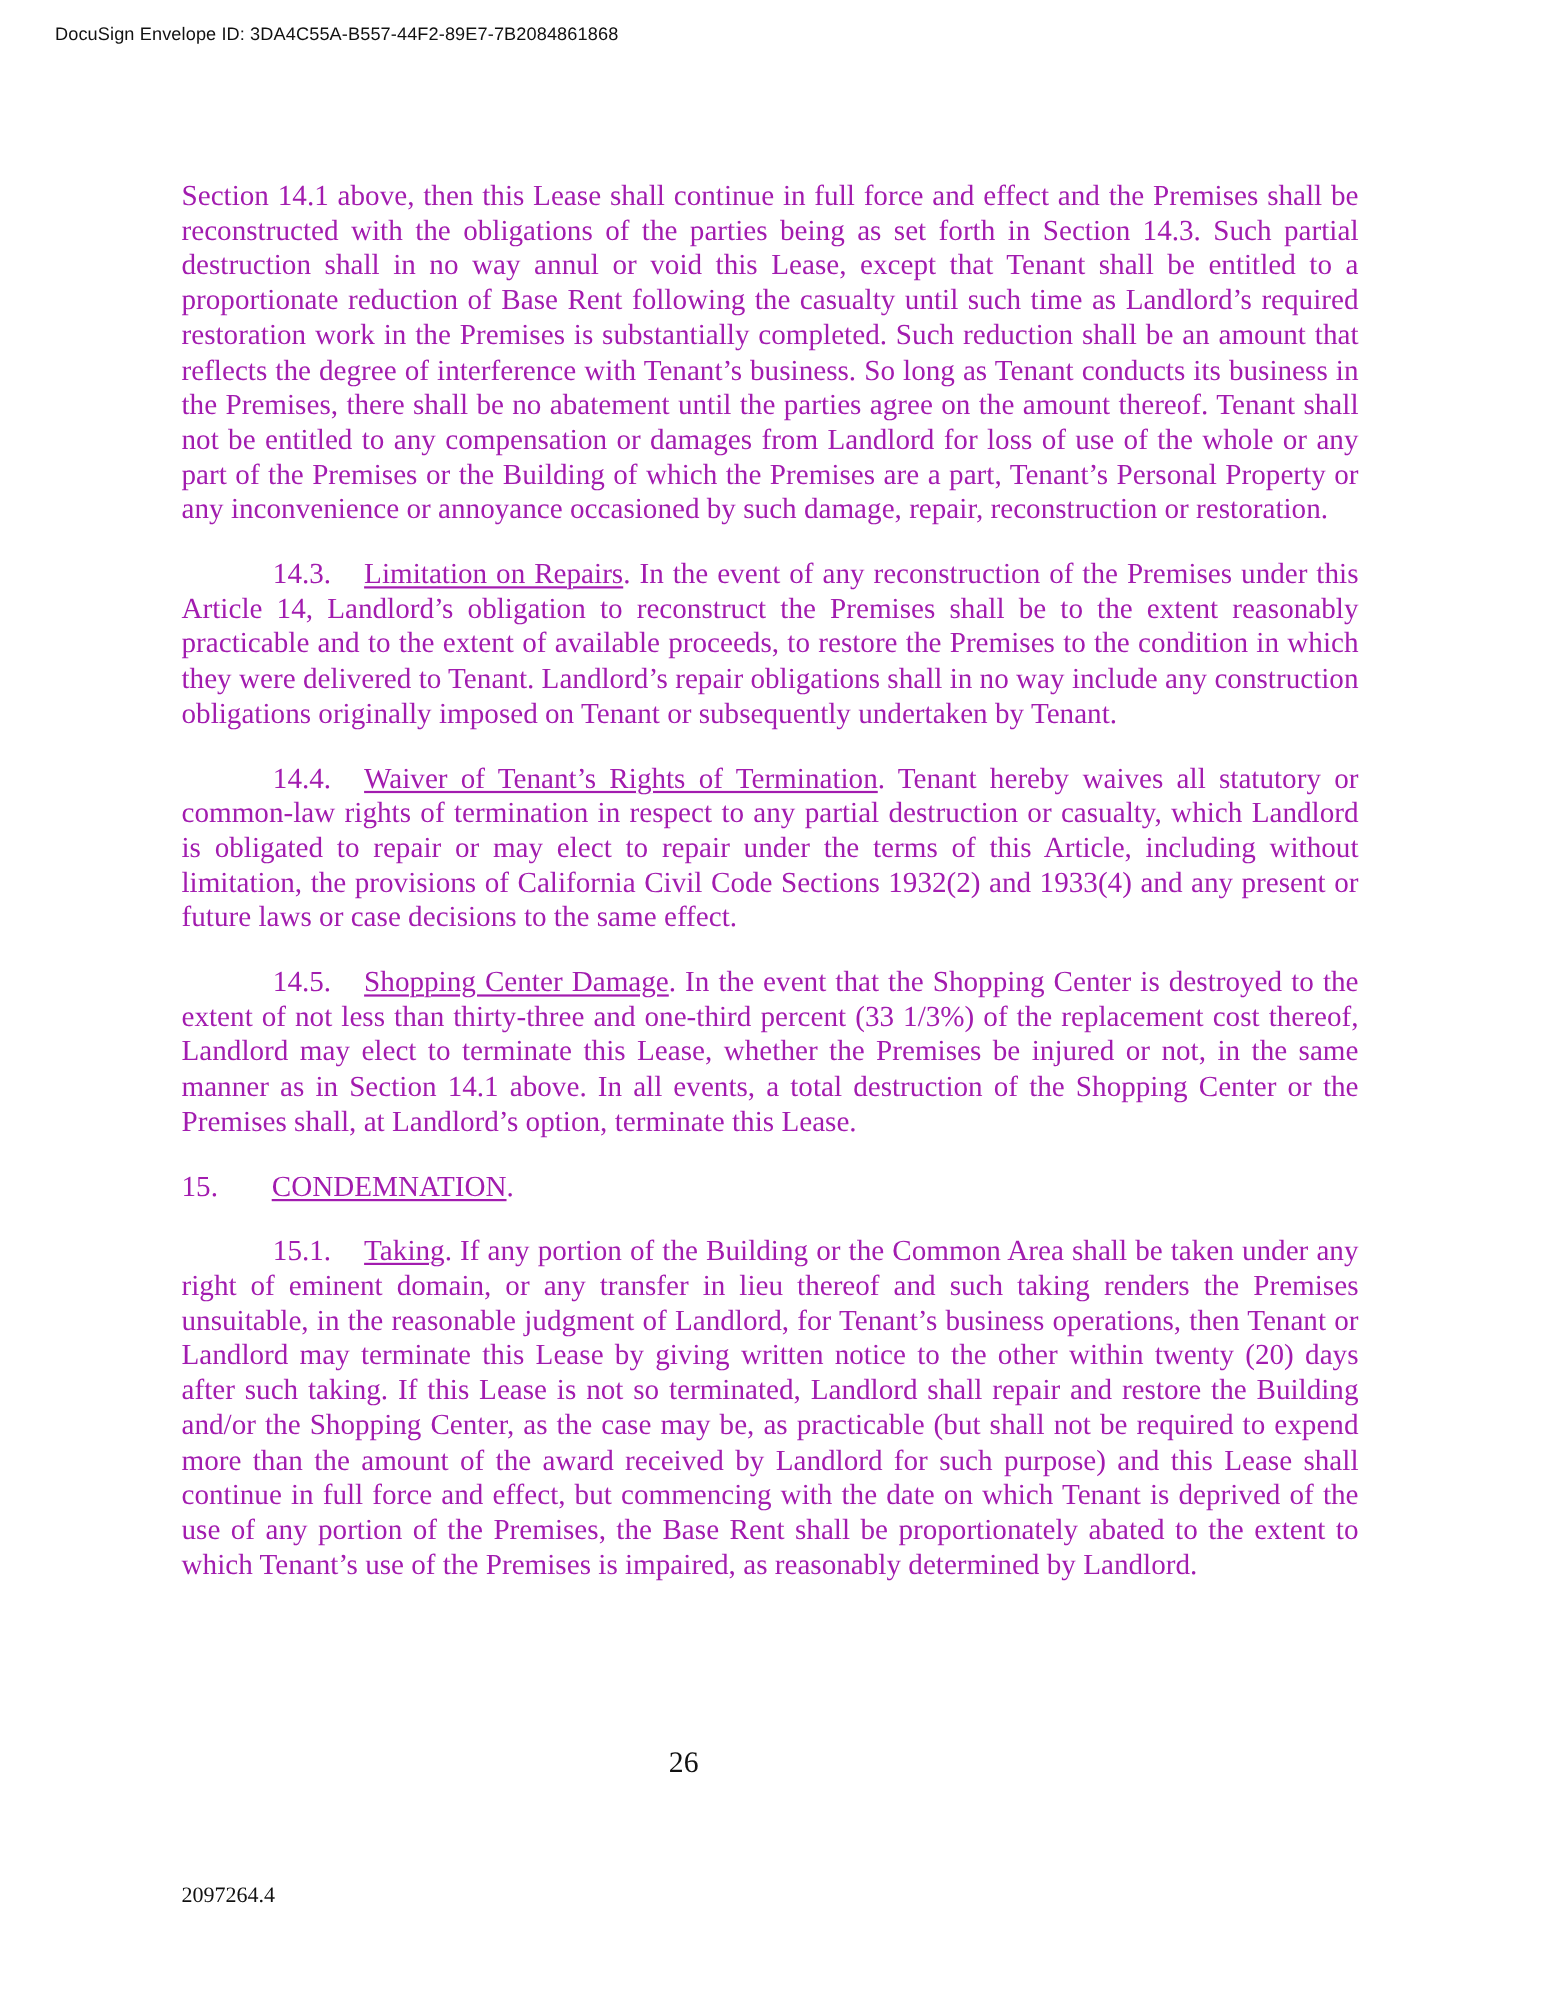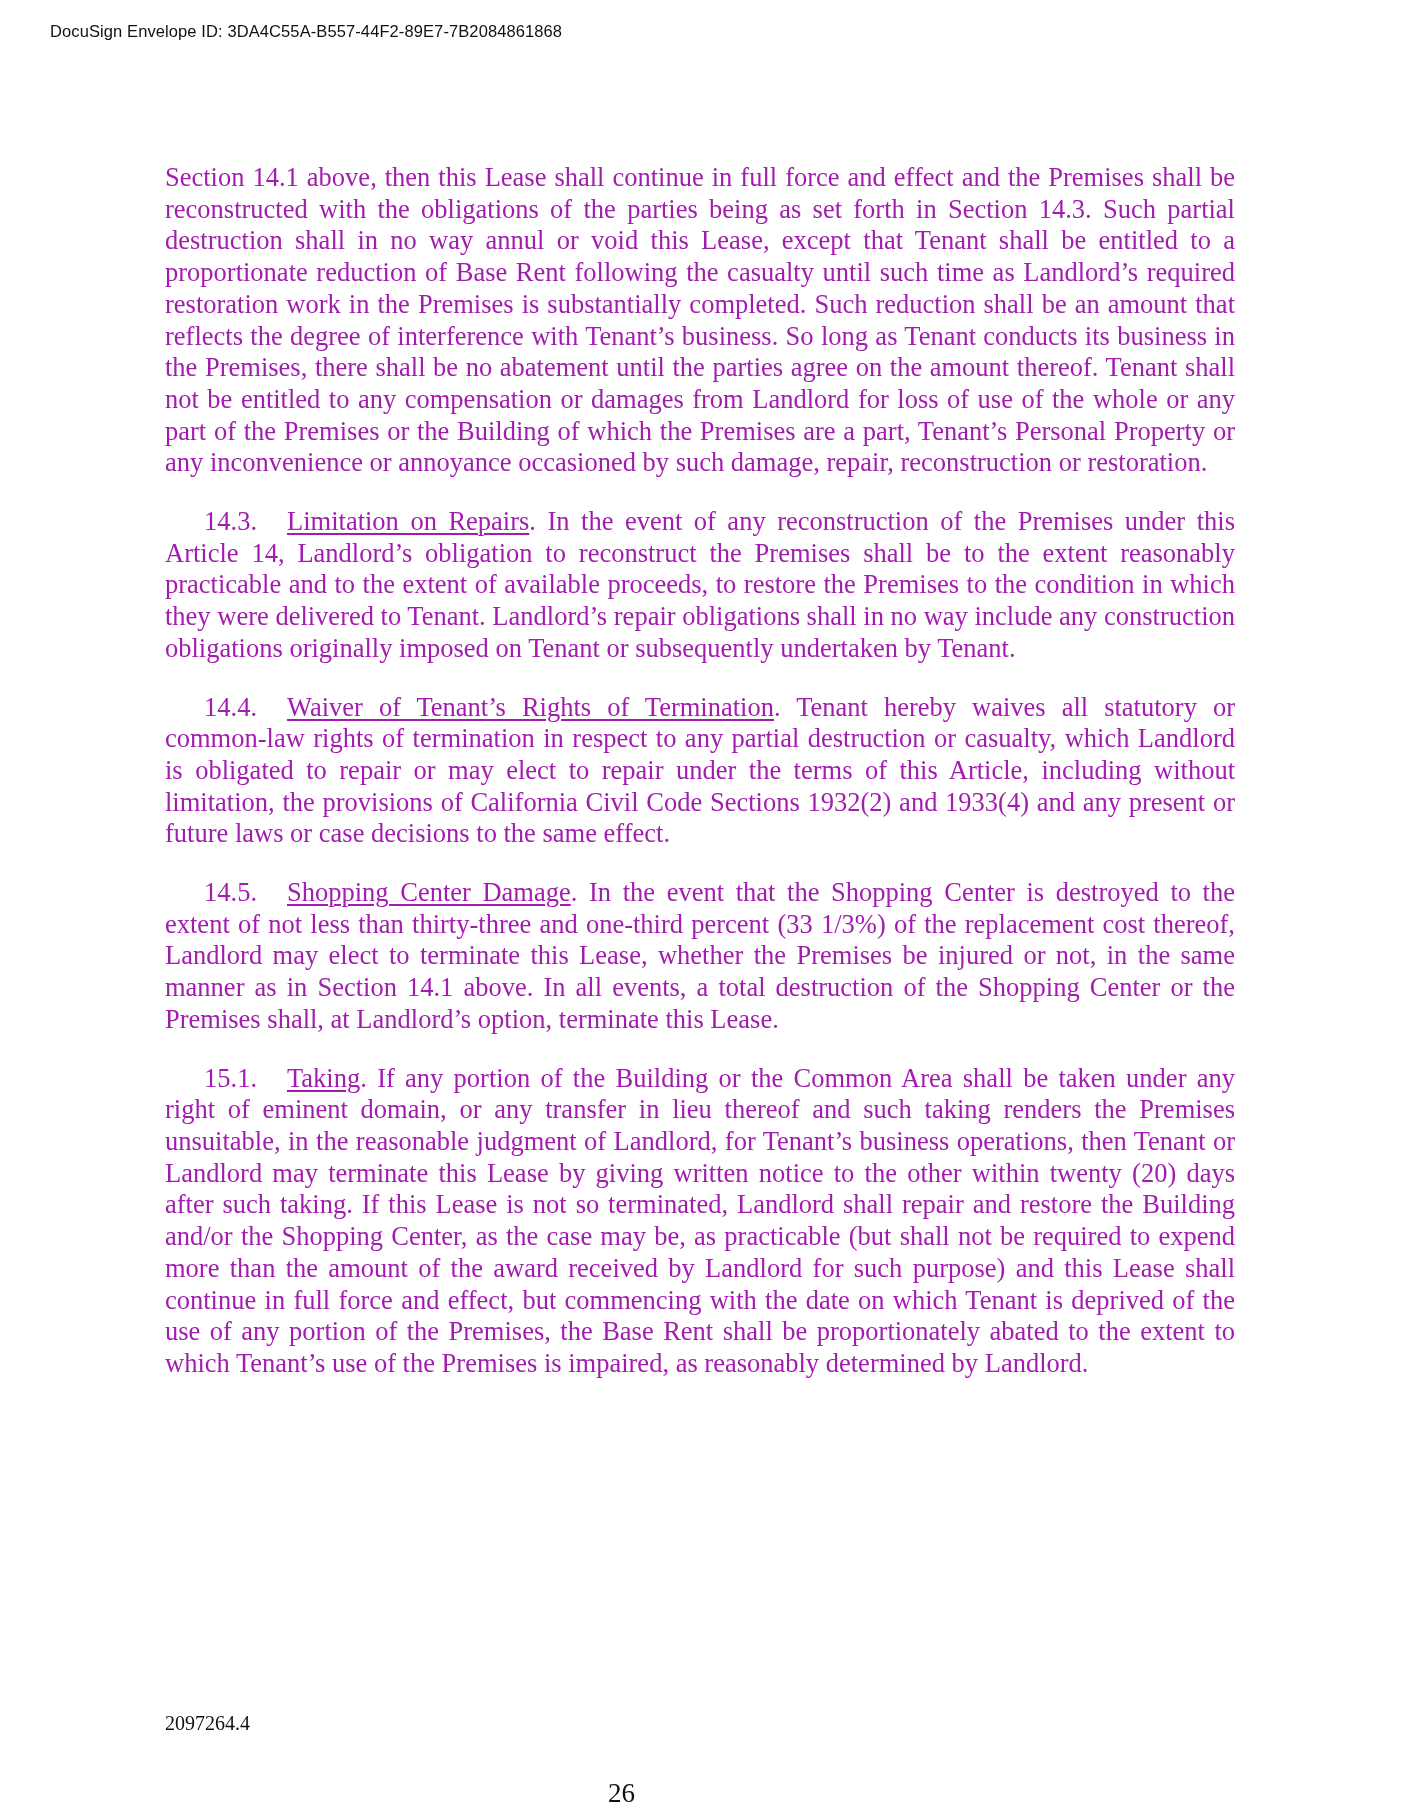--- a/index.html
+++ b/index.html
@@ -32,37 +32,37 @@
       font-size: 26.5px;
       line-height: 31.7px;
       text-align: justify;
       color: #a21caf;
     }
     .para {
       margin: 0 0 27px 0;
     }
     .para.indent .num {
       display: inline-block;
-      margin-left: 39px;
+      margin-left: 83px;
       width: 83px;
     }
     .heading-num {
       display: inline-block;
       width: 82px;
     }
     .u {
       text-decoration: underline;
       text-underline-offset: 3px;
       text-decoration-thickness: 1.5px;
     }
     .page-number {
       position: absolute;
       left: 0;
       width: 1243px;
-      top: 1778px;
+      top: 1587px;
       text-align: center;
       font-family: "Liberation Serif", "DejaVu Serif", serif;
       font-size: 27px;
       color: #111;
     }
     .doc-number {
       position: absolute;
       left: 165px;
       top: 1712px;
       font-family: "Liberation Serif", "DejaVu Serif", serif;
@@ -78,20 +78,21 @@
 <div class="page-body">
 
   <p class="para">Section 14.1 above, then this Lease shall continue in full force and effect and the Premises shall be reconstructed with the obligations of the parties being as set forth in Section 14.3.  Such partial destruction shall in no way annul or void this Lease, except that Tenant shall be entitled to a proportionate reduction of Base Rent following the casualty until such time as Landlord’s required restoration work in the Premises is substantially completed.  Such reduction shall be an amount that reflects the degree of interference with Tenant’s business.  So long as Tenant conducts its business in the Premises, there shall be no abatement until the parties agree on the amount thereof.  Tenant shall not be entitled to any compensation or damages from Landlord for loss of use of the whole or any part of the Premises or the Building of which the Premises are a part, Tenant’s Personal Property or any inconvenience or annoyance occasioned by such damage, repair, reconstruction or restoration.</p>
 
   <p class="para indent"><span class="num">14.3.</span><span class="u">Limitation on Repairs</span><span>. In the event of any reconstruction of the Premises under this Article 14, Landlord’s obligation to reconstruct the Premises shall be to the extent reasonably practicable and to the extent of available proceeds, to restore the Premises to the condition in which they were delivered to Tenant.  Landlord’s repair obligations shall in no way include any construction obligations originally imposed on Tenant or subsequently undertaken by Tenant.</span></p>
 
   <p class="para indent"><span class="num">14.4.</span><span class="u">Waiver of Tenant’s Rights of Termination</span><span>. Tenant hereby waives all statutory or common-law rights of termination in respect to any partial destruction or casualty, which Landlord is obligated to repair or may elect to repair under the terms of this Article, including without limitation, the provisions of California Civil Code Sections 1932(2) and 1933(4) and any present or future laws or case decisions to the same effect.</span></p>
 
   <p class="para indent"><span class="num">14.5.</span><span class="u">Shopping Center Damage</span><span>. In the event that the Shopping Center is destroyed to the extent of not less than thirty-three and one-third percent (33 1/3%) of the replacement cost thereof, Landlord may elect to terminate this Lease, whether the Premises be injured or not, in the same manner as in Section 14.1 above.  In all events, a total destruction of the Shopping Center or the Premises shall, at Landlord’s option, terminate this Lease.</span></p>
 
+  <p class="para"><span class="heading-num">15.</span><span class="u">CONDEMNATION</span><span>.</span></p>
 
   <p class="para indent"><span class="num">15.1.</span><span class="u">Taking</span><span>. If any portion of the Building or the Common Area shall be taken under any right of eminent domain, or any transfer in lieu thereof and such taking renders the Premises unsuitable, in the reasonable judgment of Landlord, for Tenant’s business operations, then Tenant or Landlord may terminate this Lease by giving written notice to the other within twenty (20) days after such taking.  If this Lease is not so terminated, Landlord shall repair and restore the Building and/or the Shopping Center, as the case may be, as practicable (but shall not be required to expend more than the amount of the award received by Landlord for such purpose) and this Lease shall continue in full force and effect, but commencing with the date on which Tenant is deprived of the use of any portion of the Premises, the Base Rent shall be proportionately abated to the extent to which Tenant’s use of the Premises is impaired, as reasonably determined by Landlord.</span></p>
 
 
 </div>
 
 <div class="page-number">26</div>
 <div class="doc-number">2097264.4</div>
 
 </body></html>

